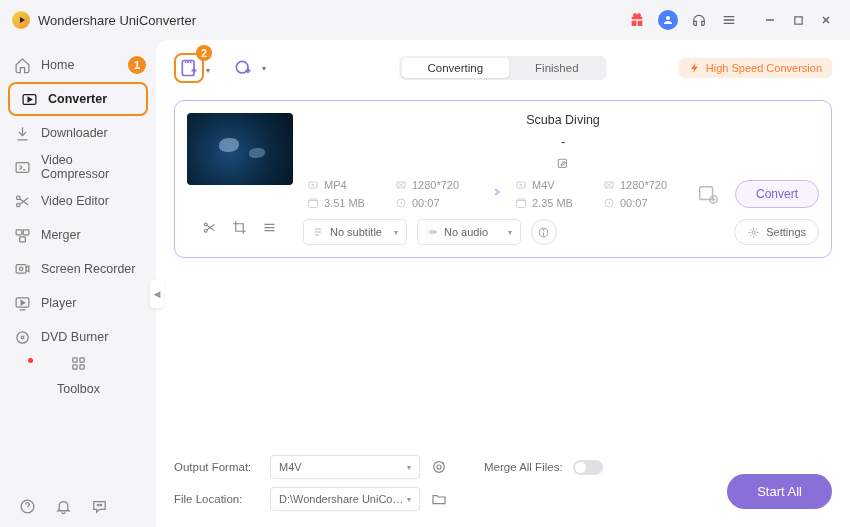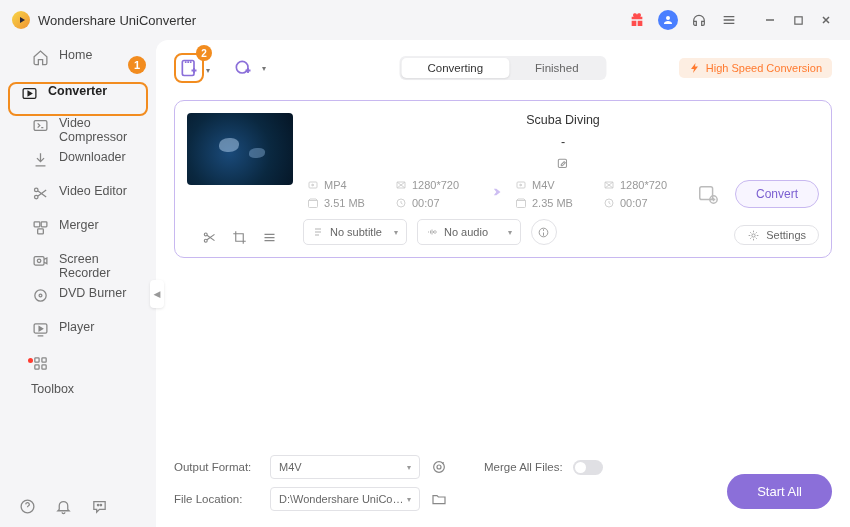--- a/index.html
+++ b/index.html
@@ -10,21 +10,21 @@
 .app-title { font-size: 13px; color: #333; flex: 1; }
 .title-icons { display: flex; align-items: center; gap: 12px; }
 .title-ico { width: 18px; height: 18px; display:flex; align-items:center; justify-content:center; color:#666; cursor:pointer; }
 .avatar { width: 20px; height: 20px; border-radius:50%; background:#4a7fff; display:flex;align-items:center;justify-content:center; }
 .avatar svg { width:12px; height:12px; fill:#fff; }
 .winctl { display:flex; gap:4px; margin-left:8px; }
 .winbtn { width:24px; height:24px; display:flex; align-items:center; justify-content:center; cursor:pointer; color:#666; }
 
 .layout { display:flex; height: calc(100% - 40px); }
 .sidebar { width: 162px; padding: 8px 0; position:relative; }
-.side-item { height: 34px; display:flex; align-items:flex-start; padding:0 12px 0 31px; gap:10px; font-size:12.5px; color:#555; cursor:pointer; position:relative; }
+.side-item { height: 34px; display:flex; align-items:center; padding:0 12px 0 13px; gap:10px; font-size:12.5px; color:#555; cursor:pointer; position:relative; }
 .side-item.active { border:2px solid #f28c1f; border-radius:8px; margin: 0 8px; padding-left:10px; font-weight:600; color:#222; }
 .side-item.active::before { content:''; position:absolute; left:-10px; top:0; bottom:0; width:3px; }
 .side-ico { width:18px; height:18px; flex-shrink:0; display:flex; align-items:center; justify-content:center; color:#888; }
 .side-item.active .side-ico { color:#222; }
 .home-badge { position:absolute; right:10px; top:8px; width:18px; height:18px; border-radius:50%; background:#f28c1f; color:#fff; font-size:11px; display:flex;align-items:center;justify-content:center;font-weight:600;}
 .red-dot { position:absolute; top:4px; left:28px; width:5px;height:5px;background:#ff3b30;border-radius:50%;}
 
 .collapse-btn { position:absolute; right:-8px; top:240px; width:14px; height:28px; background:#fff; border-radius:4px; display:flex;align-items:center;justify-content:center; box-shadow:0 1px 3px rgba(0,0,0,.1); cursor:pointer; font-size:9px; color:#999;}
 
 .bottom-sidebar { position:absolute; bottom:12px; left:18px; display:flex; gap:18px; }
@@ -53,28 +53,28 @@
 .fc-title-row { display:flex; align-items:center; gap:8px; font-size:12.5px; color:#333; margin-bottom:8px;flex-direction:column;}
 .edit-pen{width:14px;height:14px;color:#999;cursor:pointer;}
 .meta-row { display:flex; align-items:center; gap:6px;}
 .meta-col { display:flex; flex-direction:column; gap:6px;}
 .meta-cell { display:flex; align-items:center; gap:5px; font-size:11px; color:#999; min-width:76px;}
 .meta-cell svg{width:12px;height:12px;stroke:#ccc;fill:none;stroke-width:1.8;}
 .arrow { width:24px; color:#cdbef2; margin:0 4px;}
 .convert-btn { border:1px solid #c8b8f0; color:#7b5fd1; background:#f8f5ff; padding:6px 20px; border-radius:16px; font-size:12px; cursor:pointer; margin-left:8px;}
 .gear-target{width:26px;height:26px;display:flex;align-items:center;justify-content:center;color:#aaa;cursor:pointer;}
 
-.fc-bottom { display:flex; align-items:flex-end; gap:10px; margin-top:10px;}
+.fc-bottom { display:flex; align-items:flex-start; gap:10px; margin-top:10px;}
 .tool-icons { display:flex; gap:14px; width:106px; justify-content:center;}
 .tool-ico { width:16px;height:16px;color:#888;cursor:pointer;display:flex;align-items:center;justify-content:center;}
 .sel { border:1px solid #e2e2e6; border-radius:5px; height:26px; display:flex;align-items:center; padding:0 8px; font-size:11px; color:#666; background:#fff; cursor:pointer; gap:6px;}
 .sel .chv{margin-left:auto;font-size:8px;color:#999;}
 .sel svg{width:12px;height:12px;stroke:#aaa;fill:none;stroke-width:1.8;}
 .circ-btn{width:26px;height:26px;border:1px solid #e2e2e6;border-radius:13px;display:flex;align-items:center;justify-content:center;color:#999;cursor:pointer;font-size:11px;}
-.settings-pill{border:1px solid #e2e2e6;border-radius:13px;height:20px;padding:0 12px;display:flex;align-items:center;gap:6px;font-size:11px;color:#666;cursor:pointer;}
+.settings-pill{border:1px solid #e2e2e6;border-radius:13px;height:26px;padding:0 12px;display:flex;align-items:center;gap:6px;font-size:11px;color:#666;cursor:pointer;}
 .settings-pill svg{width:13px;height:13px;stroke:#999;fill:none;stroke-width:1.6;}
 
 .footer { margin-top:auto; padding:10px 18px 16px; display:flex; flex-direction:column; gap:8px; font-size:11.5px; color:#666;}
 .footer-row{display:flex;align-items:center;gap:10px;}
 .footer-label{width:86px;}
 .footer-sel{border:1px solid #e2e2e6;border-radius:4px;height:24px;width:150px;padding:0 8px;display:flex;align-items:center;background:#fff;cursor:pointer;font-size:11px;}
 .footer-sel .chv{margin-left:auto;font-size:8px;color:#999;}
 .footer-ico{width:18px;height:18px;color:#888;cursor:pointer;display:flex;align-items:center;justify-content:center;}
 .merge-toggle{width:30px;height:15px;background:#e0e0e4;border-radius:8px;position:relative;cursor:pointer;}
 .merge-toggle::after{content:'';position:absolute;left:2px;top:2px;width:11px;height:11px;background:#fff;border-radius:50%;}
@@ -143,33 +143,33 @@
           <svg viewBox="0 0 24 24" width="17" height="17" fill="none" stroke="currentColor" stroke-width="1.8">
             <rect x="3" y="5" width="18" height="14" rx="2"></rect>
             <path d="M10 9l5 3-5 3z" fill="currentColor"></path>
           </svg>
         </span>
       <span>Converter</span>
     </div>
     <div class="side-item">
       <span class="side-ico">
           <svg viewBox="0 0 24 24" width="17" height="17" fill="none" stroke="currentColor" stroke-width="1.8">
+            <path d="M12 3v12m-5-5l5 5 5-5M5 21h14"></path>
+          </svg>
+        </span>
+      <span>Downloader</span>
+    </div>
+    <div class="side-item">
+      <span class="side-ico">
+          <svg viewBox="0 0 24 24" width="17" height="17" fill="none" stroke="currentColor" stroke-width="1.8">
             <rect x="3" y="5" width="18" height="14" rx="2"></rect>
             <path d="M8 9l3 3-3 3m5 0h3"></path>
           </svg>
         </span>
       <span>Video Compressor</span>
-    </div>
-    <div class="side-item">
-      <span class="side-ico">
-          <svg viewBox="0 0 24 24" width="17" height="17" fill="none" stroke="currentColor" stroke-width="1.8">
-            <path d="M12 3v12m-5-5l5 5 5-5M5 21h14"></path>
-          </svg>
-        </span>
-      <span>Downloader</span>
     </div>
     <div class="side-item">
       <span class="side-ico">
           <svg viewBox="0 0 24 24" width="17" height="17" fill="none" stroke="currentColor" stroke-width="1.8">
             <circle cx="6" cy="7" r="2.5"></circle>
             <circle cx="6" cy="17" r="2.5"></circle>
             <path d="M8.5 8.5L20 17M8.5 15.5L20 7"></path>
           </svg>
         </span>
       <span>Video Editor</span>
@@ -190,35 +190,35 @@
             <rect x="3" y="5" width="14" height="12" rx="2"></rect>
             <circle cx="10" cy="11" r="2.5"></circle>
             <path d="M17 9l4-2v8l-4-2"></path>
           </svg>
         </span>
       <span>Screen Recorder</span>
     </div>
     <div class="side-item">
       <span class="side-ico">
           <svg viewBox="0 0 24 24" width="17" height="17" fill="none" stroke="currentColor" stroke-width="1.8">
-            <circle cx="12" cy="12" r="8"></circle>
-            <circle cx="12" cy="12" r="2"></circle>
-          </svg>
-        </span>
-      <span>DVD Burner</span>
-    </div>
-    <div class="side-item">
-      <span class="side-ico">
-          <svg viewBox="0 0 24 24" width="17" height="17" fill="none" stroke="currentColor" stroke-width="1.8">
             <rect x="3" y="4" width="18" height="13" rx="2"></rect>
             <path d="M10 8l5 3-5 3z" fill="currentColor"></path>
             <path d="M8 21h8"></path>
           </svg>
         </span>
       <span>Player</span>
+    </div>
+    <div class="side-item">
+      <span class="side-ico">
+          <svg viewBox="0 0 24 24" width="17" height="17" fill="none" stroke="currentColor" stroke-width="1.8">
+            <circle cx="12" cy="12" r="8"></circle>
+            <circle cx="12" cy="12" r="2"></circle>
+          </svg>
+        </span>
+      <span>DVD Burner</span>
     </div>
     <div class="side-item" style="position:relative;flex-direction:column;">
       <span class="red-dot"></span>
       <span class="side-ico">
           <svg viewBox="0 0 24 24" width="17" height="17" fill="none" stroke="currentColor" stroke-width="1.8">
             <rect x="4" y="4" width="6" height="6" rx="1"></rect>
             <rect x="14" y="4" width="6" height="6" rx="1"></rect>
             <rect x="4" y="14" width="6" height="6" rx="1"></rect>
             <rect x="14" y="14" width="6" height="6" rx="1"></rect>
           </svg>

